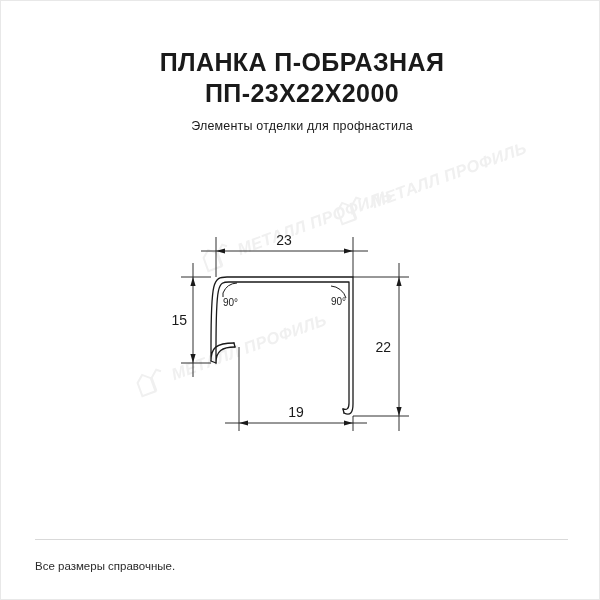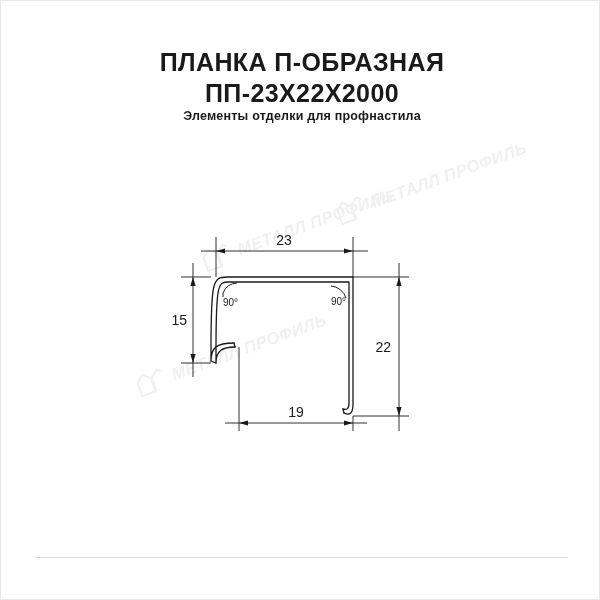--- a/index.html
+++ b/index.html
@@ -38,22 +38,22 @@
   }
   .title-2 {
     font-size: 25px;
     font-weight: bold;
     letter-spacing: 0.4px;
     line-height: 32px;
     white-space: nowrap;
   }
   .subtitle {
     font-size: 12.5px;
-    font-weight: bold;
-    margin-top: 0;
+    font-weight: normal;
+    margin-top: 10px;
     letter-spacing: 0.2px;
     white-space: nowrap;
   }
 
   
   .wm {
     position: absolute;
     display: flex;
     align-items: center;
     gap: 7px;
@@ -212,15 +212,16 @@
         <path d="M238 272 l9 -2.6 v5.2 z" fill="#1a1a1a" stroke="none"></path>
         <path d="M352 272 l-9 -2.6 v5.2 z" fill="#1a1a1a" stroke="none"></path>
       </g>
       <text x="295" y="266" text-anchor="middle" font-family="Liberation Sans, sans-serif" font-size="14" fill="#1a1a1a">19</text>
 
     </svg>
   </div>
 
   <div class="footer">
     <div class="divider"></div>
+    <div class="line">Все размеры справочные.</div>
   </div>
 
 </div>
 
 </body></html>

